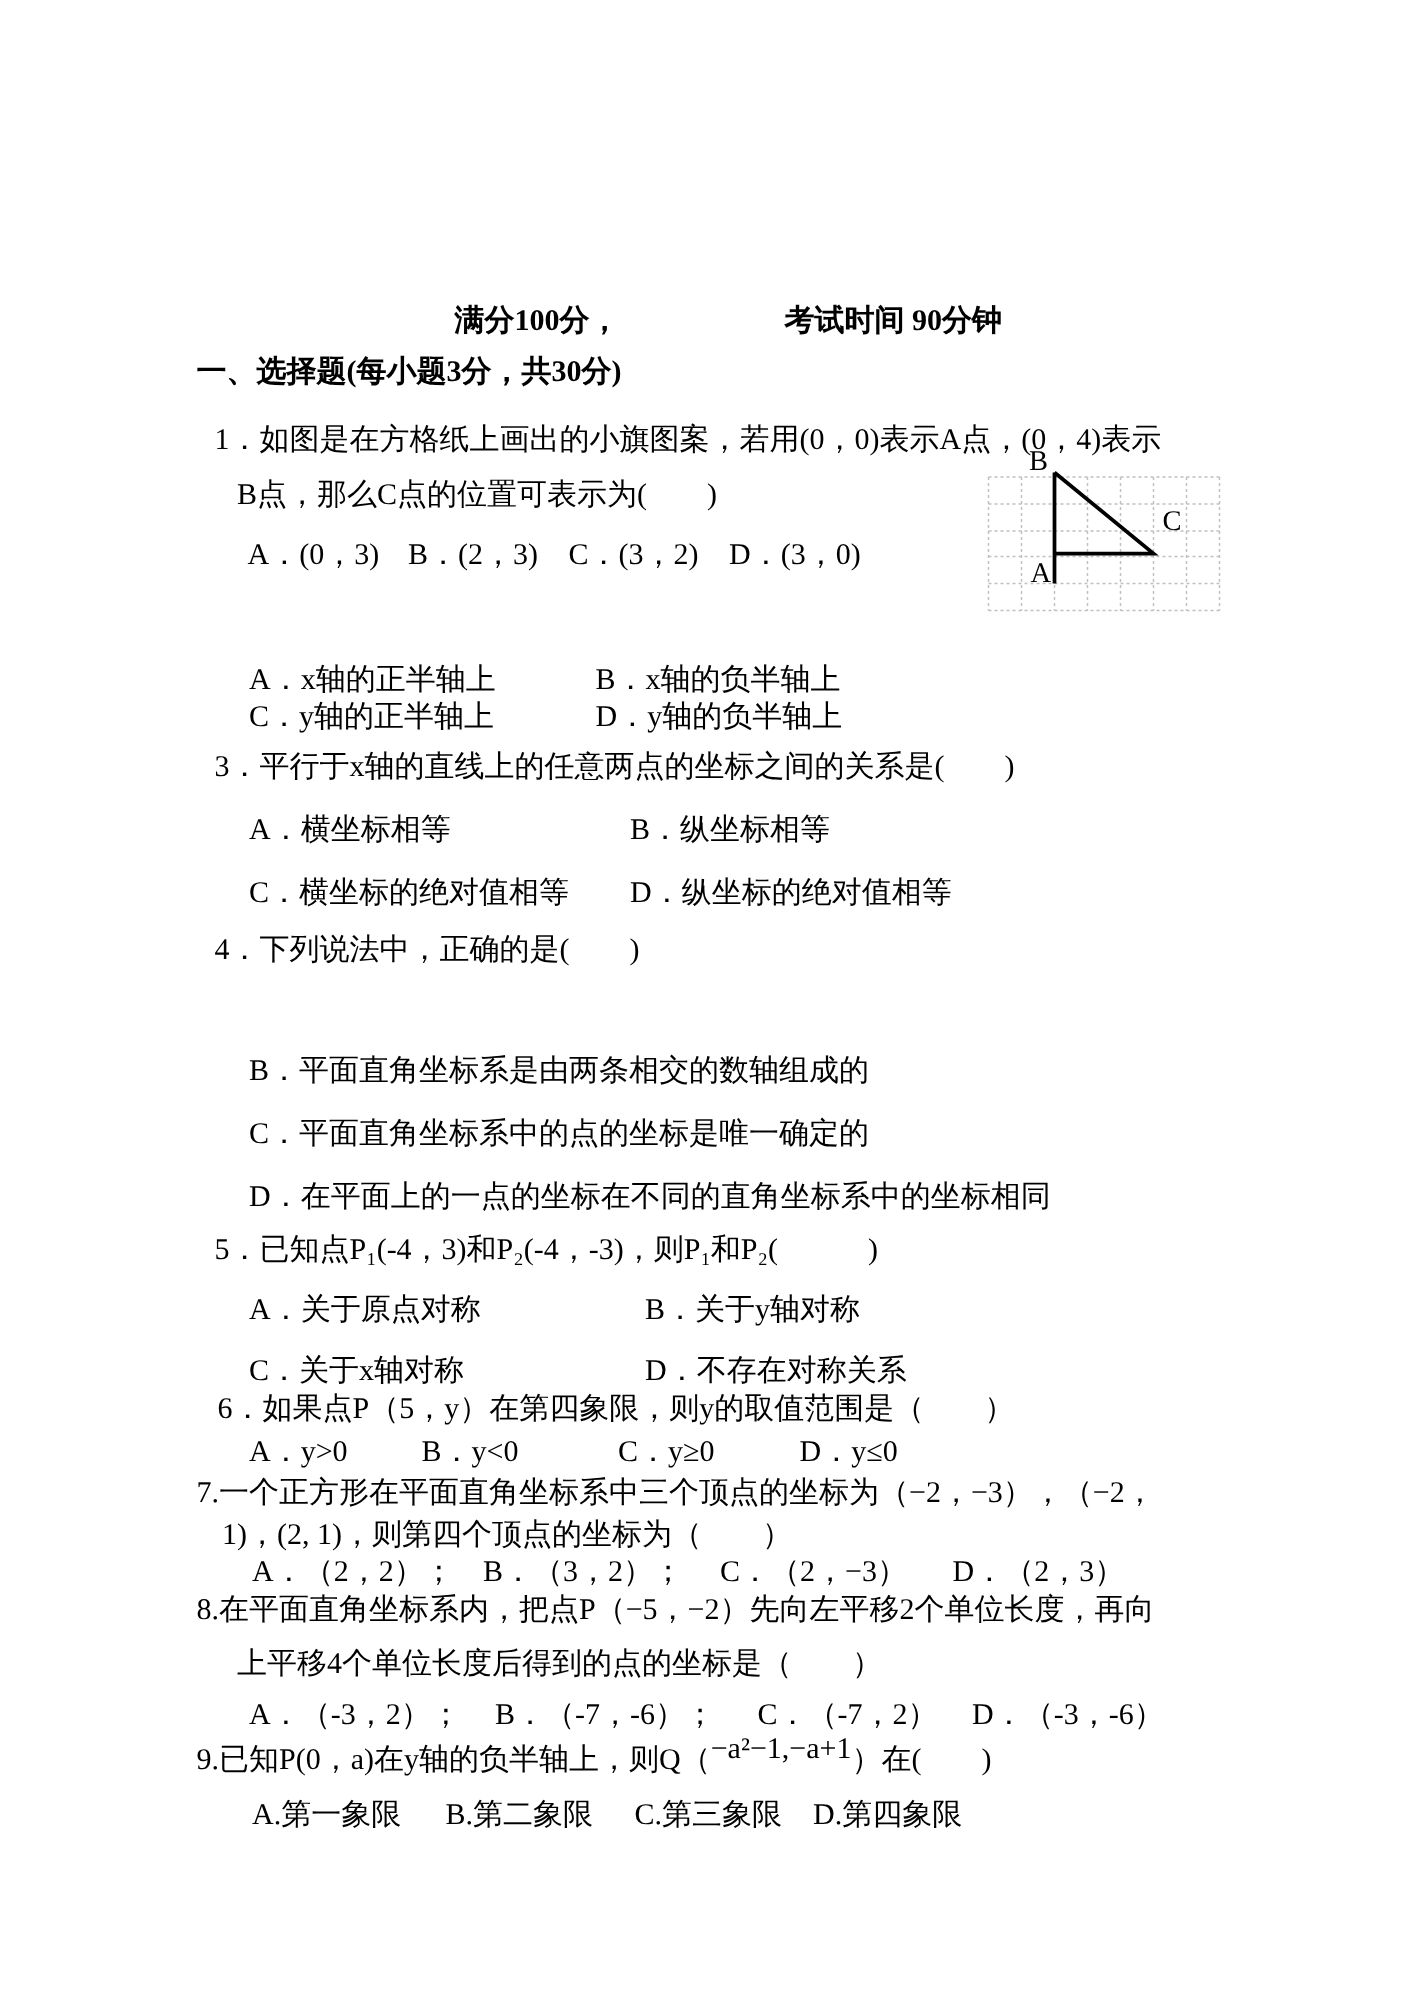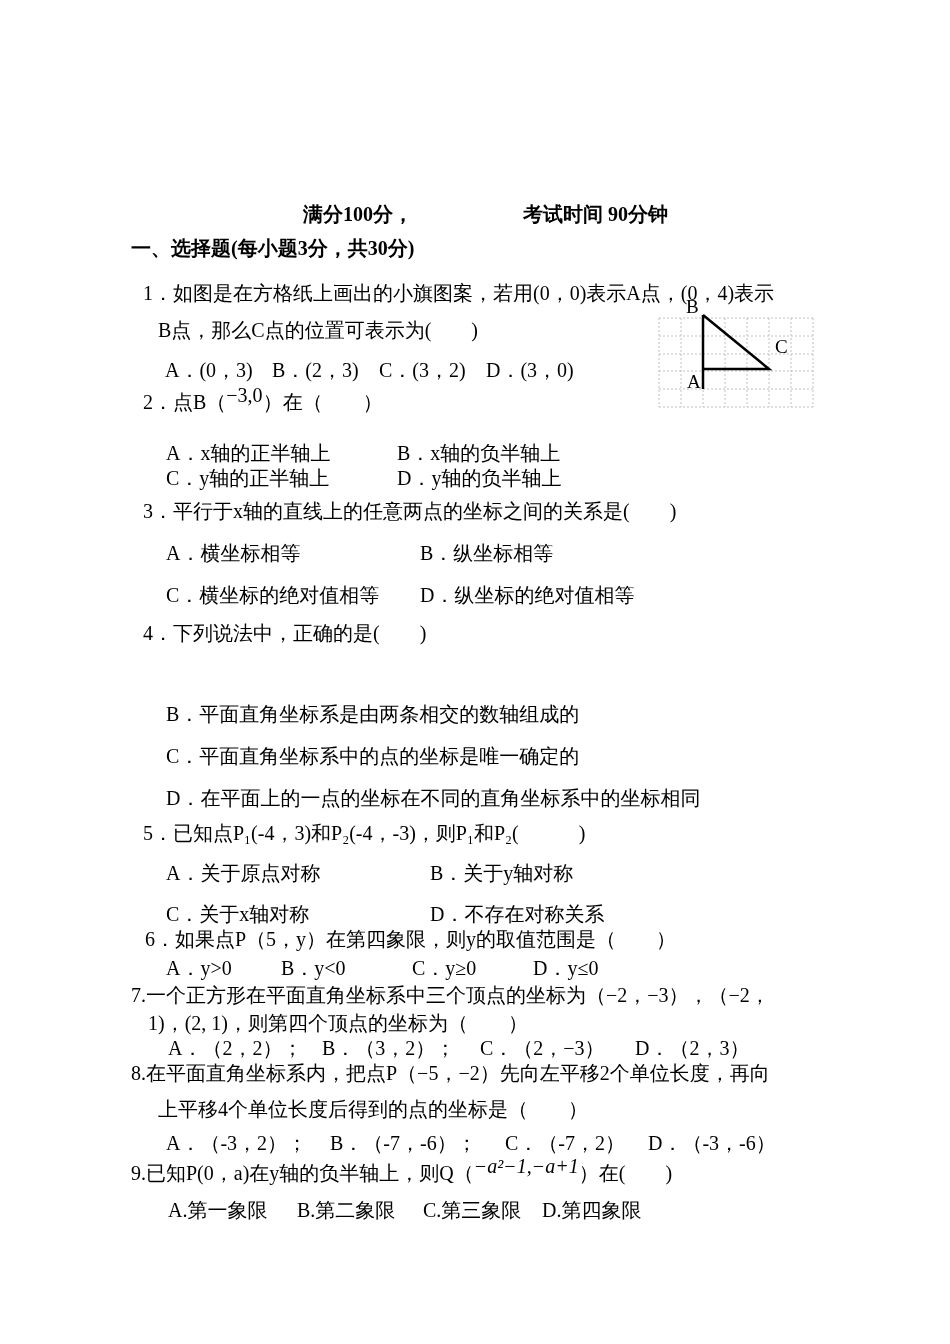--- a/index.html
+++ b/index.html
@@ -7,21 +7,21 @@
     position:relative;
     width:950px;height:1344px;
     background:#ffffff;color:#000;
     font-family:"Liberation Serif","DejaVu Serif",serif;
     overflow:hidden;
   }
   .ln{position:absolute;white-space:pre;font-size:20px;line-height:1.25;}
   .bold{font-weight:bold;}
   .title{top:120px;left:0;width:100%;text-align:center;font-size:27px;font-weight:bold;letter-spacing:1px;}
   .raised{position:relative;top:-7px;}
-  .ital{font-style:italic;}
+  .ital{}
   .figure{position:absolute;left:650px;top:293px;}
   .figure text{font-size:19px;font-family:"Liberation Serif","DejaVu Serif",serif;fill:#000;}
 </style>
 </head>
 <body>
 
 <div class="page">
 
   <div class="ln bold" style="top:202px;left:303px">满分100分，</div>
   <div class="ln bold" style="top:202px;left:523px">考试时间 90分钟</div>
@@ -36,21 +36,20 @@
 
   <svg class="figure" width="175" height="120" viewBox="0 0 175 120">
     <path d="M9 25V114 M31 25V114 M53 25V114 M75 25V114 M97 25V114 M119 25V114 M141 25V114 M163 25V114 M9 25H163 M9 43H163 M9 61H163 M9 78H163 M9 96H163 M9 114H163" stroke="#c0c0c0" stroke-width="1" stroke-dasharray="2 2" fill="none"></path>
     <line x1="53" y1="22" x2="53" y2="96" stroke="#000" stroke-width="2.5"></line>
     <path d="M53 22 L119 76 H53" stroke="#000" stroke-width="2.5" fill="none"></path>
     <text x="36" y="20">B</text>
     <text x="37" y="95">A</text>
     <text x="125" y="60">C</text>
   </svg>
 
-  <div class="ln" style="top:390px;left:143px"><span>2．点B（</span><span class="raised">−3,0</span><span>）在（　　）</span></div>
   <div class="ln" style="top:441px;left:166px">A．x轴的正半轴上</div>
   <div class="ln" style="top:441px;left:397px">B．x轴的负半轴上</div>
   <div class="ln" style="top:466px;left:166px">C．y轴的正半轴上</div>
   <div class="ln" style="top:466px;left:397px">D．y轴的负半轴上</div>
 
   <div class="ln" style="top:499px;left:143px">3．平行于x轴的直线上的任意两点的坐标之间的关系是(　　)</div>
   <div class="ln" style="top:541px;left:166px">A．横坐标相等</div>
   <div class="ln" style="top:541px;left:420px">B．纵坐标相等</div>
   <div class="ln" style="top:583px;left:166px">C．横坐标的绝对值相等</div>
   <div class="ln" style="top:583px;left:420px">D．纵坐标的绝对值相等</div>

